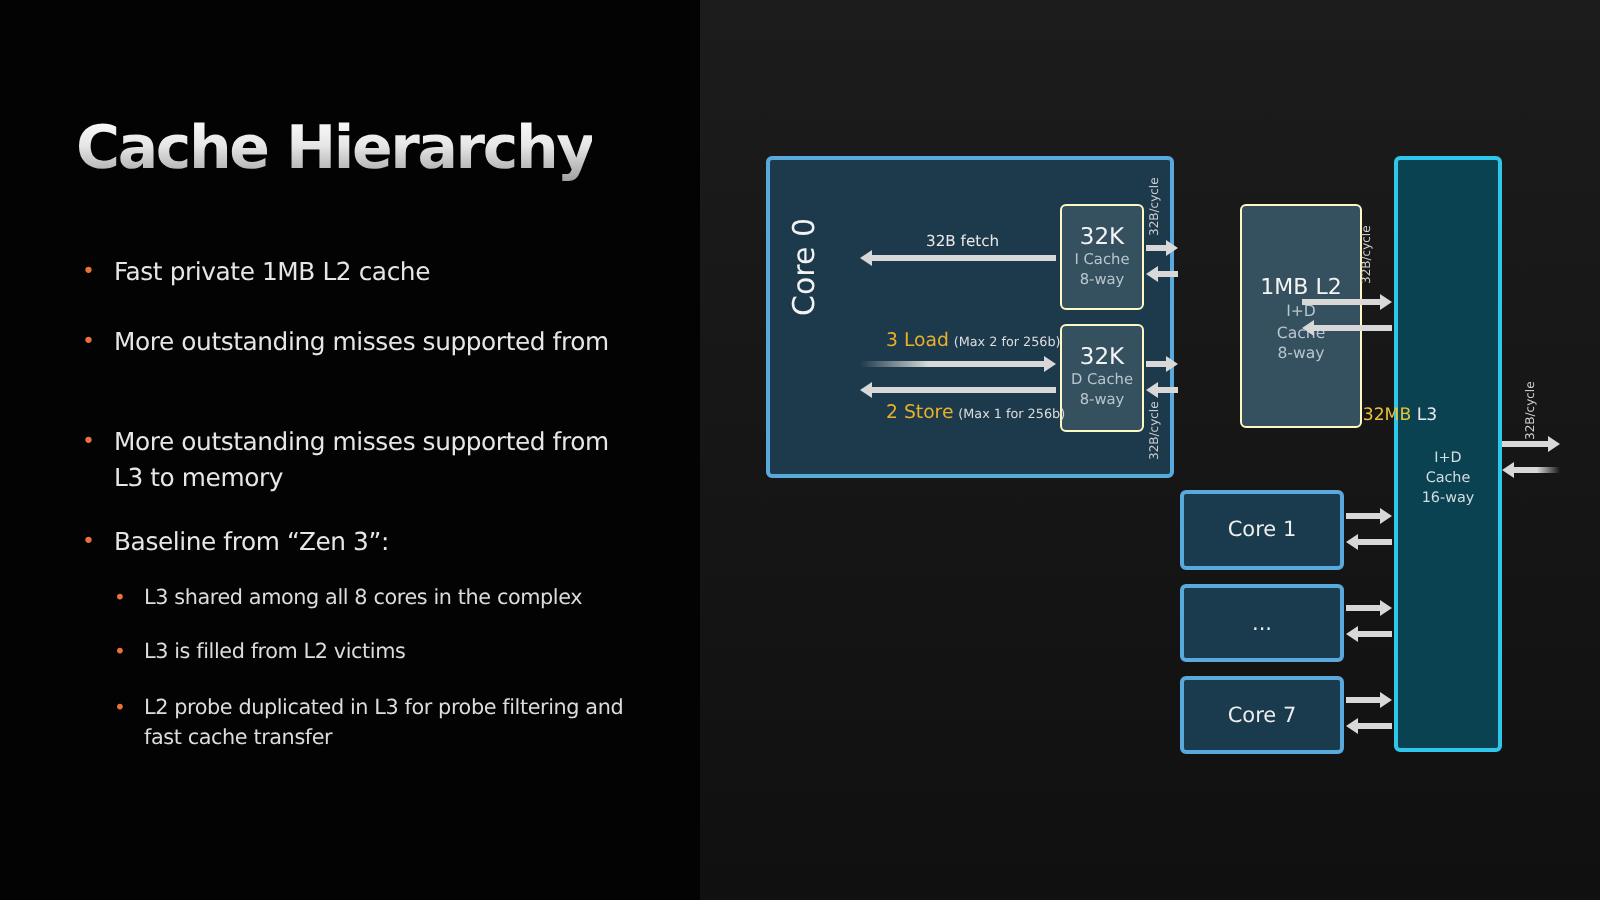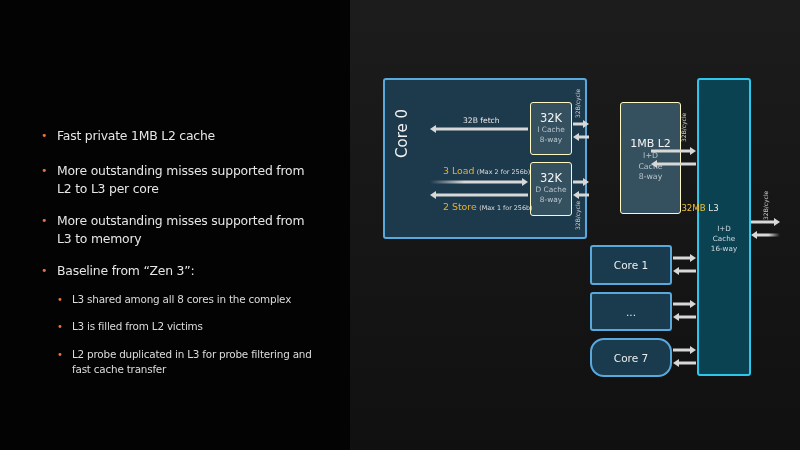--- a/index.html
+++ b/index.html
@@ -41,45 +41,45 @@
   #l3 { left: 697px; top: 78px; width: 54px; height: 298px; background: #0b4252; border: 2px solid #2ec6ea; border-radius: 3px; text-align: center; }
   .l3-title { position: absolute; left: 673px; top: 203px; width: 54px; text-align: center; font-size: 8.6px; }
   .l3-title .y { color: #e8c23a; }
   .l3-title .w { color: #e8e8e8; }
   .l3-sub { position: absolute; left: 697px; top: 224px; width: 54px; text-align: center; font-size: 7.2px; line-height: 10px; color: #d2dde2; }
 
   .corebox { position: absolute; left: 590px; width: 82px; background: #1a3a4e; border: 2px solid #5aa9dd; border-radius: 3px;
     color: #eeeeee; font-size: 10.5px; display: flex; align-items: center; justify-content: center; }
   #core1 { top: 245px; height: 40px; }
   #coredots { top: 292px; height: 39px; }
-  #core7 { top: 338px; height: 39px; border-radius: 14px; }
+  #core7 { top: 338px; height: 39px; }
 
   .lbl { position: absolute; color: #e8e8e8; font-size: 7.6px; white-space: nowrap; }
   .lbl .y { color: #e8b12a; font-size: 9.4px; }
   .lbl .s { color: #dddddd; font-size: 6.4px; }
   .vlbl { position: absolute; color: #cfcfcf; font-size: 6px; white-space: nowrap; transform-origin: 0 0; transform: rotate(-90deg); }
 
   svg#arrows { position: absolute; left: 0; top: 0; width: 800px; height: 450px; pointer-events: none; }
 </style>
 </head>
 <body>
 
 <div id="slide">
   <div id="left-panel"></div>
   <div id="right-panel"></div>
 
+  <div class="title">Cache Hierarchy</div>
 
   <div class="bullet" style="left:57px;top:127px;">
     <span class="dot">•</span>
     <div>Fast private 1MB L2 cache</div>
   </div>
   <div class="bullet" style="left:57px;top:162px;">
     <span class="dot">•</span>
     <div>More outstanding misses supported from</div>
-    <div>L2 to L3 per core</div>
   </div>
   <div class="bullet" style="left:57px;top:212px;">
     <span class="dot">•</span>
     <div>More outstanding misses supported from</div>
     <div>L3 to memory</div>
   </div>
   <div class="bullet" style="left:57px;top:262px;">
     <span class="dot">•</span>
     <div>Baseline from “Zen 3”:</div>
   </div>

